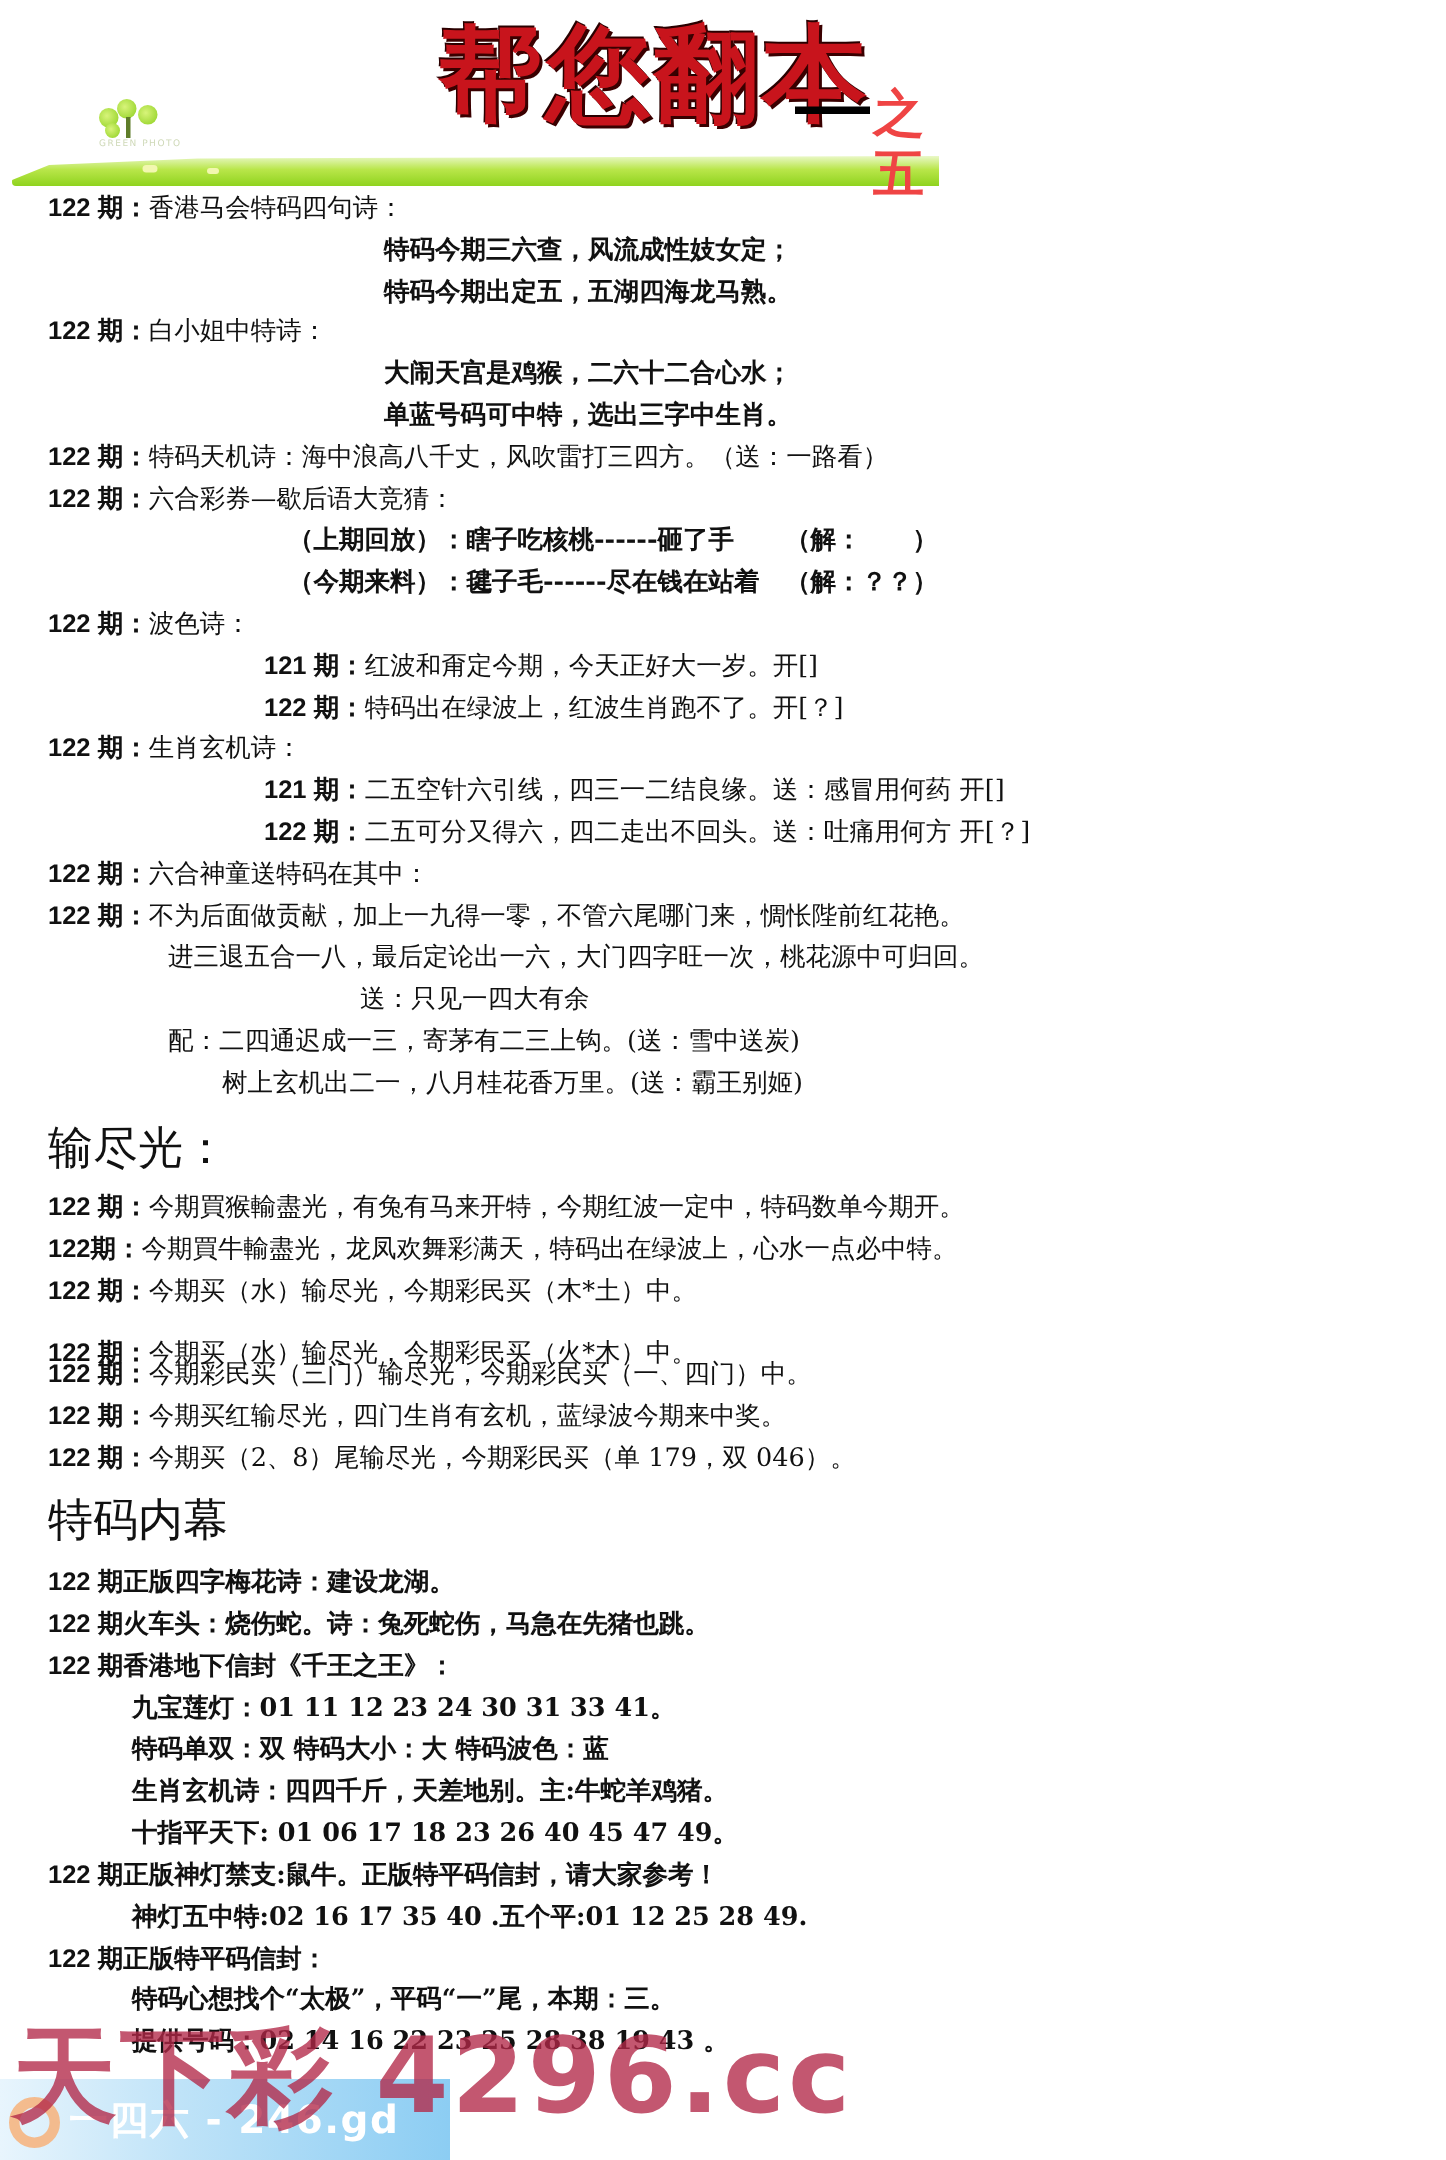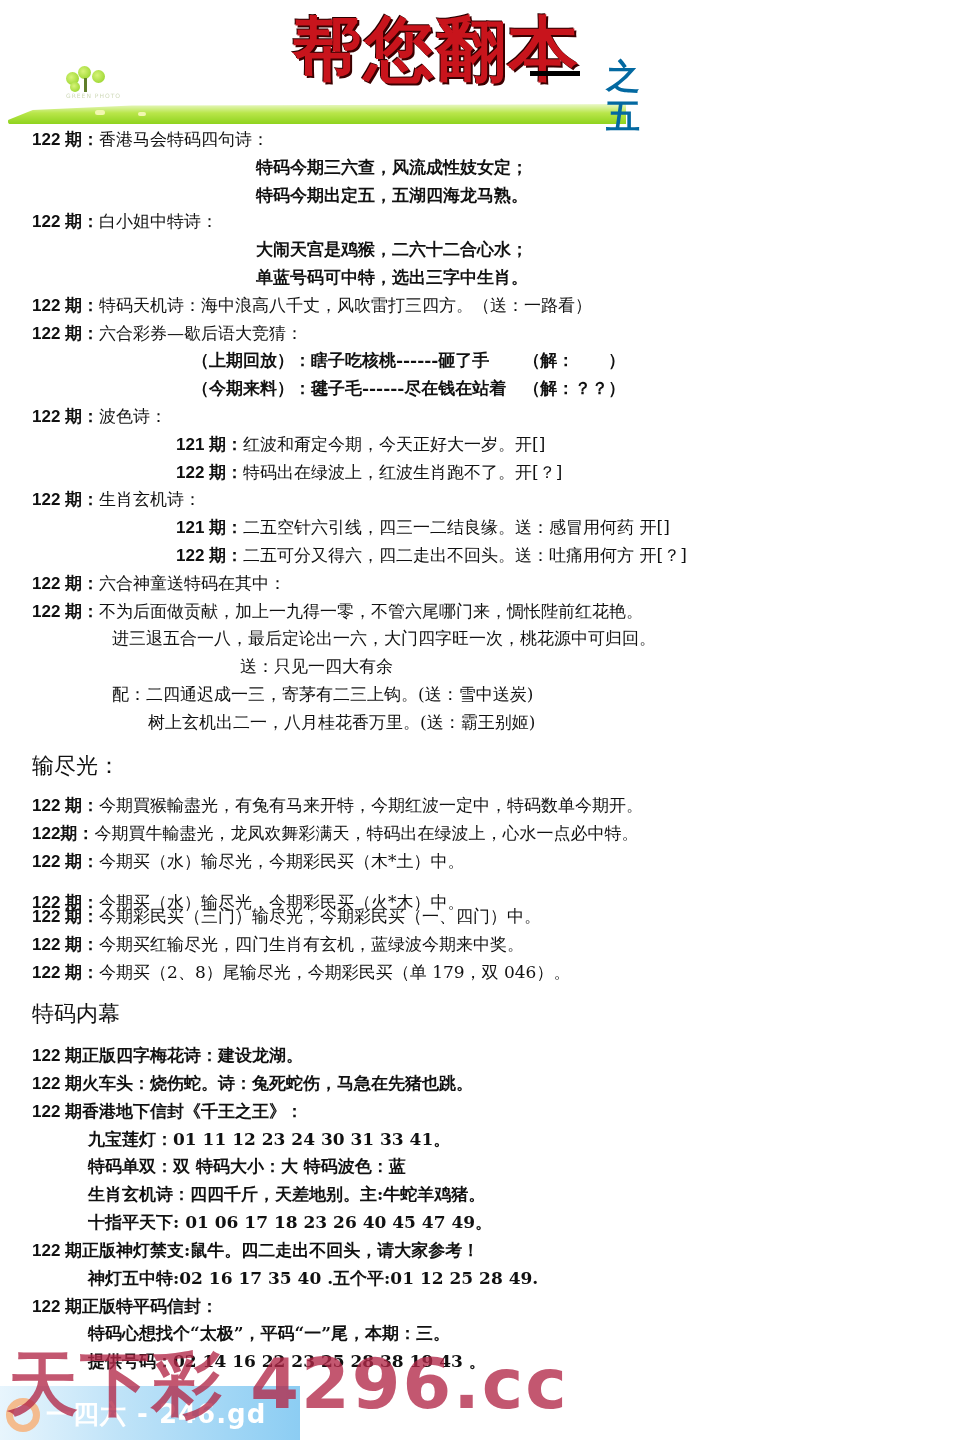--- a/index.html
+++ b/index.html
@@ -29,30 +29,30 @@
     font-family: "DejaVu Sans", sans-serif; font-size: 9px; color: #b9b9b9; line-height: 13px;
   }
   .title-main {
     position: absolute; left: 292px; top: 4px;
     font-family: "DejaVu Serif", serif; font-size: 70px; font-weight: bold;
     color: #c8141c; letter-spacing: 2px; line-height: 90px;
     text-shadow: 2px 2px 0 #3a0000, -1px -1px 0 #2a0000;
   }
   .title-dash { position: absolute; left: 530px; top: 71px; width: 50px; height: 5px; background: #000; }
   .title-suffix {
-    position: absolute; left: 606px; top: 56px;
-    font-family: "DejaVu Serif", serif; font-size: 34px; font-weight: bold; color: #0369a1; line-height: 40px;
+    position: absolute; left: 582px; top: 56px;
+    font-family: "DejaVu Serif", serif; font-size: 34px; font-weight: bold; color: #ef4444; line-height: 40px;
   }
 
   
   .line { position: absolute; white-space: nowrap; font-size: 17px; line-height: 22px; }
   .pfx { font-family: "Liberation Sans", "DejaVu Sans", sans-serif; font-weight: bold; }
   .body-b { font-weight: bold; }
   .heading {
-    position: absolute; white-space: nowrap; font-size: 22px; line-height: 32px;
+    position: absolute; white-space: nowrap; font-size: 30px; line-height: 32px;
     font-family: "DejaVu Serif", serif; color: #111;
   }
 
   
   .wm-badge {
     position: absolute; left: 0; top: 1386px; width: 300px; height: 54px;
     background: linear-gradient(90deg, #e8f5fd 0%, #bfe3f8 40%, #8ccdf3 100%);
   }
   .wm-badge-ring {
     position: absolute; left: 6px; top: 1398px; width: 34px; height: 34px; border-radius: 50%;
@@ -135,21 +135,21 @@
 
 <div>
   <div class="heading" style="left:32px;top:998px;">特码内幕</div>
   <div class="line body-b" style="left:32px;top:1044px;"><span class="pfx">122 期</span><span>正版四字梅花诗：建设龙湖。</span></div>
   <div class="line body-b" style="left:32px;top:1072px;"><span class="pfx">122 期</span><span>火车头：烧伤蛇。诗：兔死蛇伤，马急在先猪也跳。</span></div>
   <div class="line body-b" style="left:32px;top:1100px;"><span class="pfx">122 期</span><span>香港地下信封《千王之王》：</span></div>
   <div class="line body-b" style="left:88px;top:1128px;">九宝莲灯：01 11 12 23 24 30 31 33 41。</div>
   <div class="line body-b" style="left:88px;top:1155px;">特码单双：双 特码大小：大 特码波色：蓝</div>
   <div class="line body-b" style="left:88px;top:1183px;">生肖玄机诗：四四千斤，天差地别。主:牛蛇羊鸡猪。</div>
   <div class="line body-b" style="left:88px;top:1211px;">十指平天下: 01 06 17 18 23 26 40 45 47 49。</div>
-  <div class="line body-b" style="left:32px;top:1239px;"><span class="pfx">122 期</span><span>正版神灯禁支:鼠牛。四二走出不回头，请大家参考！</span></div>
+  <div class="line body-b" style="left:32px;top:1239px;"><span class="pfx">122 期</span><span>正版神灯禁支:鼠牛。正版特平码信封，请大家参考！</span></div>
   <div class="line body-b" style="left:88px;top:1267px;">神灯五中特:02 16 17 35 40 .五个平:01 12 25 28 49.</div>
   <div class="line body-b" style="left:32px;top:1295px;"><span class="pfx">122 期</span><span>正版特平码信封：</span></div>
   <div class="line body-b" style="left:88px;top:1322px;">特码心想找个“太极”，平码“一”尾，本期：三。</div>
   <div class="line body-b" style="left:88px;top:1350px;">提供号码：02 14 16 22 23 25 28 38 19 43 。</div>
 </div>
 
 <div class="wm-badge"></div>
 <div class="wm-badge-ring"></div>
 <div class="wm-badge-text">一四六 - 246.gd</div>
 <div class="wm-main">天下彩 4296.cc</div>

